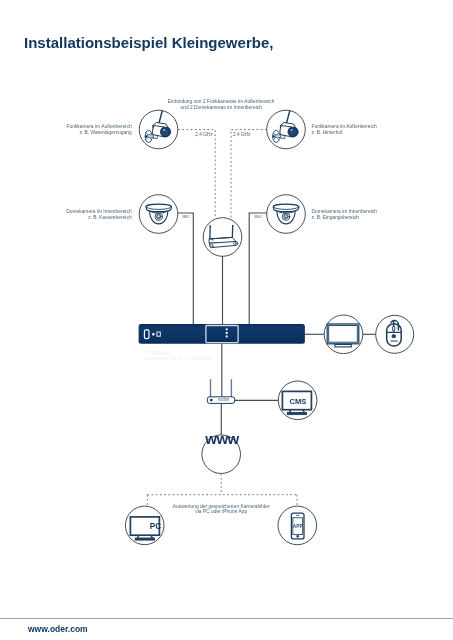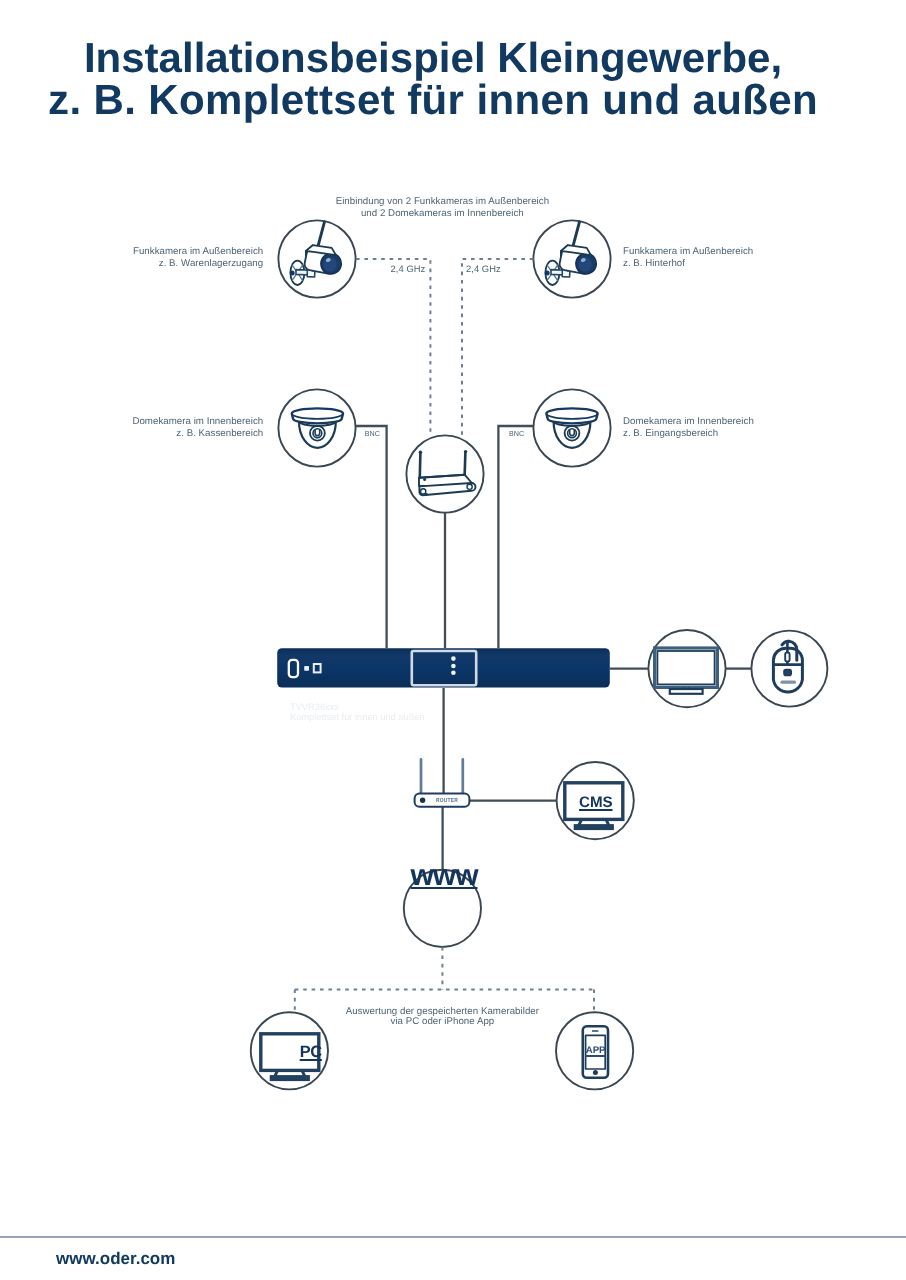--- a/index.html
+++ b/index.html
@@ -1,40 +1,39 @@
 <!DOCTYPE html>
 <html><head>
 <meta charset="utf-8">
 <title>Installationsbeispiel</title>
 <style>
   html,body{margin:0;padding:0;}
   *{-webkit-font-smoothing:antialiased;text-rendering:optimizeLegibility;}
 
   body{width:453px;height:640px;background:#ffffff;font-family:"Liberation Sans",sans-serif;overflow:hidden;-webkit-font-smoothing:antialiased;text-rendering:geometricPrecision;}
   #page{position:relative;width:453px;height:640px;}
-  .title{position:absolute;left:24px;top:19px;font-size:21px;font-weight:bold;color:#123a60;line-height:21.2px;text-align:center;}
+  .title{position:absolute;left:24px;top:32px;font-size:15px;font-weight:bold;color:#123a60;line-height:21.2px;}
   .title .l1{letter-spacing:0.005px;}
   .title .l2{letter-spacing:0.19px;}
   .footer-line{position:absolute;left:0;top:618px;width:453px;height:1px;background:#9aa3b0;}
   .footer-text{position:absolute;left:28px;top:624px;font-size:8.5px;color:#123a60;font-weight:bold;}
   .lbl{position:absolute;font-size:4.85px;color:#4e6374;line-height:5.9px;white-space:nowrap;letter-spacing:0.02px;}
   .lbl.r{text-align:right;}
   .lbl.c{text-align:center;}
   .routerlbl{position:absolute;font-size:2.9px;color:#56748f;line-height:3.2px;white-space:nowrap;letter-spacing:0.12px;font-weight:bold;transform:scaleX(0.85);transform-origin:left center;}
-  .iconword{position:absolute;font-weight:bold;color:#14355c;white-space:nowrap;transform:translate(-50%,-50%);text-decoration:underline;}
+  .iconword{position:absolute;font-weight:bold;color:#14355c;white-space:nowrap;transform:translate(-50%,-50%);}
   .dvrlbl{position:absolute;font-size:4.65px;color:#e9edf1;line-height:4.9px;white-space:nowrap;}
   svg.diagram{position:absolute;left:0;top:0;}
 </style>
 </head>
 <body>
 
 <div id="page">
   <div class="title">
     <div class="l1">Installationsbeispiel Kleingewerbe,</div>
-    <div class="l2">z. B. Komplettset für innen und außen</div>
   </div>
 
   <svg class="diagram" width="453" height="640" viewBox="0 0 453 640">
     <g id="circles" fill="none" stroke="#3a4651" stroke-width="0.95">
       <circle cx="158.5" cy="129.5" r="19.3"></circle>
       <circle cx="286" cy="129.5" r="19.3"></circle>
       <circle cx="158.5" cy="214" r="19.3"></circle>
       <circle cx="286" cy="214" r="19.3"></circle>
       <circle cx="222.5" cy="237" r="19.3"></circle>
       <circle cx="343.5" cy="334.3" r="19.3"></circle>

